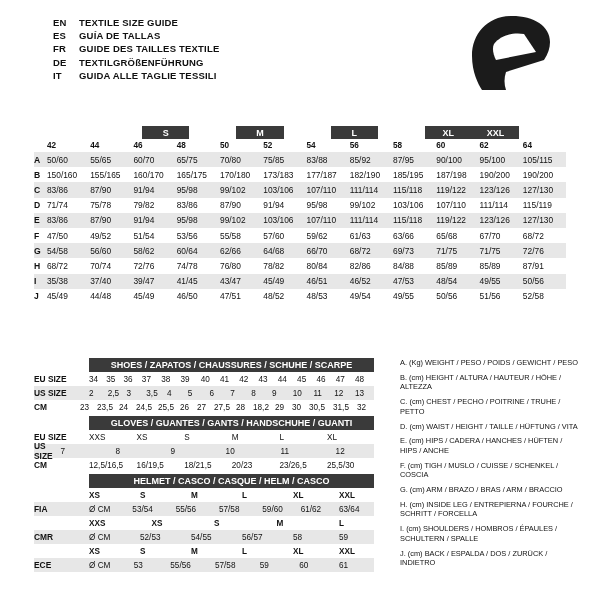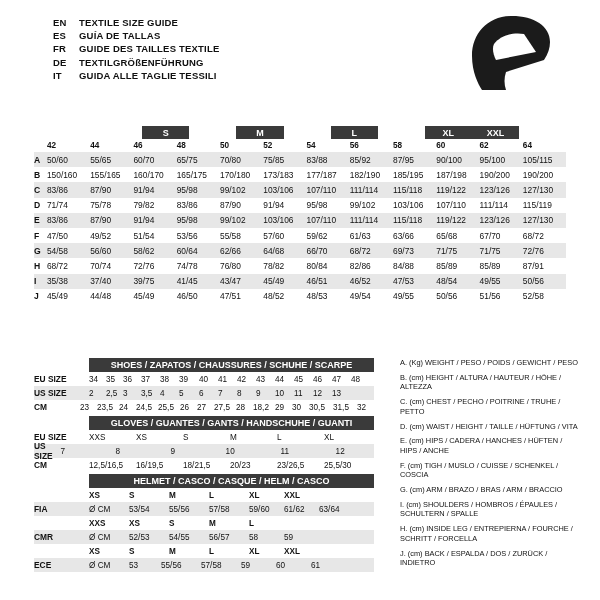--- a/index.html
+++ b/index.html
@@ -35,21 +35,21 @@
   .c{width:57px;}
   .c0{width:17px;}
   .hdrspacer{width:17px;}
 
   
   .btm{position:absolute;left:34px;top:358px;width:340px;font-size:8.2px;}
   .secttitle{background:#3a3a3a;color:#fff;font-weight:bold;font-size:9px;padding:2px 0 2px 0;text-align:center;margin-left:55px;width:285px;}
   .brow{display:flex;align-items:center;height:14px;}
   .brow.shade{background:#e7e7e7;}
   .brow .rlab{width:55px;font-weight:bold;font-size:8.4px;}
-  .brow .vals{display:flex;flex:1;}
+  .brow .vals{display:flex;flex:1;justify-content:space-between;}
   .brow .v{font-size:8.2px;text-align:left;}
 
   
   .legend{position:absolute;left:400px;top:358px;width:180px;font-size:7.4px;line-height:9.6px;}
   .legend .li{margin-bottom:5.2px;}
 </style>
 </head>
 <body>
 
 <div class="page">
@@ -242,21 +242,21 @@
       <div class="c cell">84/88</div>
       <div class="c cell">85/89</div>
       <div class="c cell">85/89</div>
       <div class="c cell">87/91</div>
     </div>
 
     <div class="rowline alt">
       <div class="lab">I</div>
       <div class="c cell">35/38</div>
       <div class="c cell">37/40</div>
-      <div class="c cell">39/75</div>
+      <div class="c cell">39/47</div>
       <div class="c cell">41/45</div>
       <div class="c cell">43/47</div>
       <div class="c cell">45/49</div>
       <div class="c cell">46/51</div>
       <div class="c cell">46/52</div>
       <div class="c cell">47/53</div>
       <div class="c cell">48/54</div>
       <div class="c cell">49/55</div>
       <div class="c cell">50/56</div>
     </div>
@@ -450,18 +450,18 @@
   </div>
 
   <div class="legend">
     <div class="li">A. (Kg) WEIGHT / PESO / POIDS / GEWICHT / PESO</div>
     <div class="li">B. (cm) HEIGHT / ALTURA / HAUTEUR / HÖHE / ALTEZZA</div>
     <div class="li">C. (cm) CHEST / PECHO / POITRINE / TRUHE / PETTO</div>
     <div class="li">D. (cm) WAIST / HEIGHT / TAILLE / HÜFTUNG / VITA</div>
     <div class="li">E. (cm) HIPS / CADERA / HANCHES / HÜFTEN / HIPS / ANCHE</div>
     <div class="li">F. (cm) TIGH / MUSLO / CUISSE / SCHENKEL / COSCIA</div>
     <div class="li">G. (cm) ARM / BRAZO / BRAS / ARM / BRACCIO</div>
+    <div class="li">H. (cm) INSIDE LEG / ENTREPIERNA / FOURCHE / SCHRITT / FORCELLA</div>
     <div class="li">I. (cm) SHOULDERS / HOMBROS / ÉPAULES / SCHULTERN / SPALLE</div>
-    <div class="li">H. (cm) INSIDE LEG / ENTREPIERNA / FOURCHE / SCHRITT / FORCELLA</div>
     <div class="li">J. (cm) BACK / ESPALDA / DOS / ZURÜCK / INDIETRO</div>
   </div>
 
 </div>
 
 </body></html>

